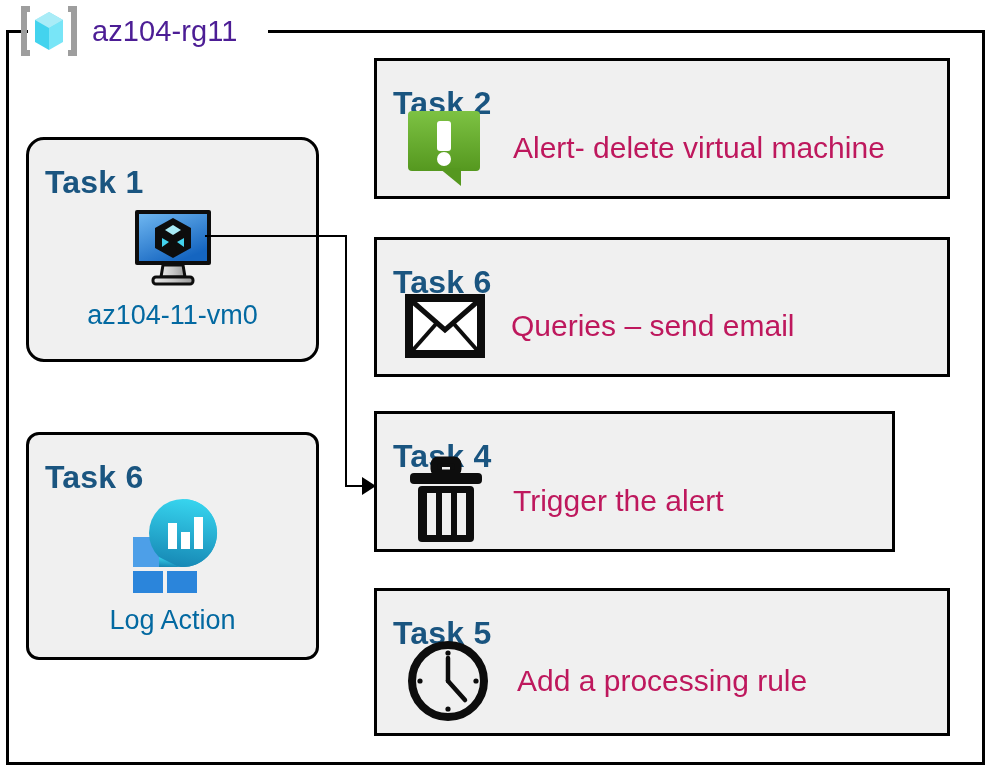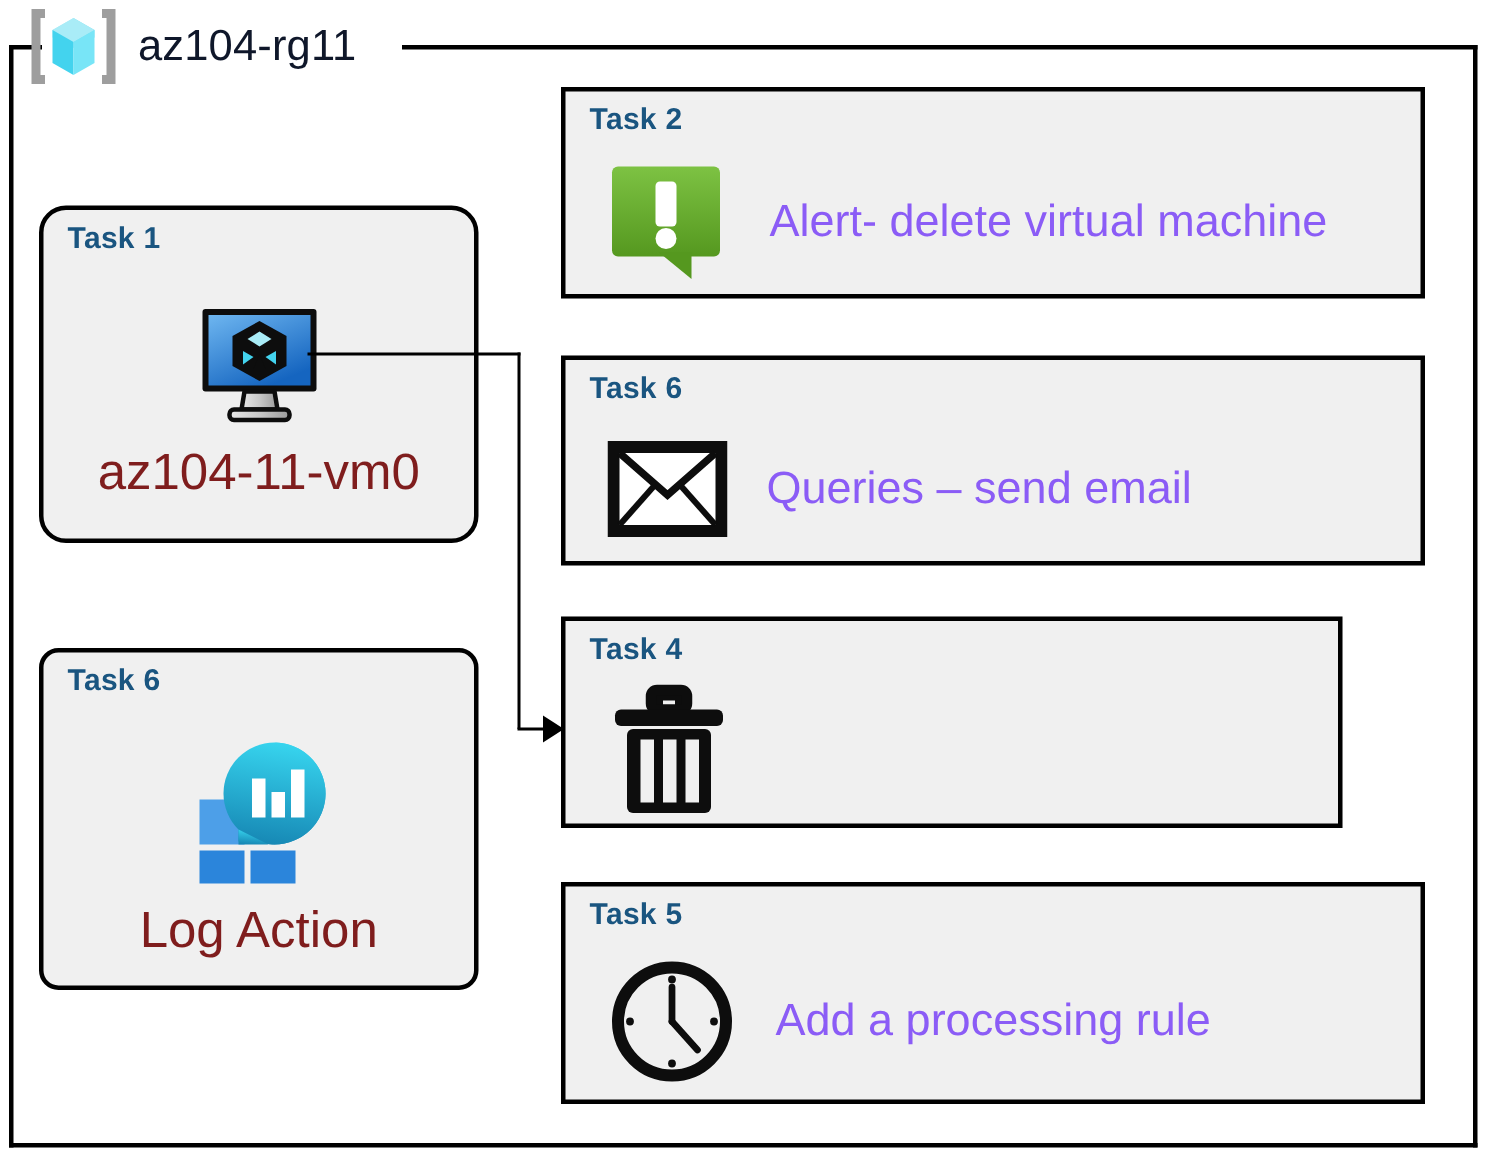--- a/index.html
+++ b/index.html
@@ -74,79 +74,79 @@
     gap: 12px;
   }
   .rg-icon {
     width: 62px;
     height: 56px;
     display: block;
   }
   .rg-title {
     font-size: 29px;
     line-height: 1;
-    color: #0f172a;
+    color: #4c1d95;
     letter-spacing: 0.1px;
     white-space: nowrap;
     text-align: center;
   }
 
   
   .task-box {
     position: absolute;
     background: #F0F0F0;
     border: 3px solid #000000;
     box-sizing: border-box;
   }
   .task-label {
     position: absolute;
     left: 16px;
-    top: 8px;
-    font-size: 20px;
+    top: 24px;
+    font-size: 32px;
     font-weight: bold;
     color: #1A5580;
     letter-spacing: 0.2px;
     white-space: nowrap;
   }
 
   
   .task-box.left-col .inner-v {
     position: absolute;
     left: 0;
     right: 0;
     top: 46px;
     bottom: 8px;
     display: flex;
     flex-direction: column;
     align-items: center;
     justify-content: center;
     gap: 12px;
   }
   .task-box.left-col .caption {
-    font-size: 34px;
-    color: #7f1d1d;
+    font-size: 27px;
+    color: #0369a1;
     white-space: nowrap;
     text-align: right;
   }
 
   
   .task-box.right-col .inner-h {
     position: absolute;
     left: 28px;
     right: 10px;
     top: 44px;
     bottom: 6px;
     display: flex;
     flex-direction: row;
     align-items: center;
     gap: 26px;
   }
   .task-box.right-col .caption {
     font-size: 30px;
-    color: #8b5cf6;
+    color: #be185d;
     white-space: nowrap;
   }
   .icon-slot {
     flex: 0 0 auto;
     display: flex;
     align-items: center;
     justify-content: center;
   }
 
   
@@ -310,20 +310,21 @@
           <rect x="29" y="4" width="24" height="13" rx="4" fill="none" stroke="#0D0D0D" stroke-width="7"></rect>
 
           <rect x="5" y="17" width="72" height="11" rx="4" fill="#0D0D0D"></rect>
 
           <rect x="13" y="30" width="56" height="56" rx="4" fill="#0D0D0D"></rect>
           <rect x="22" y="37" width="9" height="42" fill="#F0F0F0"></rect>
           <rect x="37" y="37" width="9" height="42" fill="#F0F0F0"></rect>
           <rect x="52" y="37" width="9" height="42" fill="#F0F0F0"></rect>
         </svg>
       </span>
+      <span class="caption">Trigger the alert</span>
     </div>
   </div>
 
   <div class="task-box right-col" style="left:374px; top:588px; width:576px; height:148px;">
     <div class="task-label">Task 5</div>
     <div class="inner-h">
       <span class="icon-slot">
         <svg width="86" height="86" viewBox="0 0 86 86" xmlns="http://www.w3.org/2000/svg">
           <circle cx="43" cy="43" r="36" fill="none" stroke="#0D0D0D" stroke-width="8"></circle>
           <circle cx="43" cy="15" r="2.6" fill="#0D0D0D"></circle>

